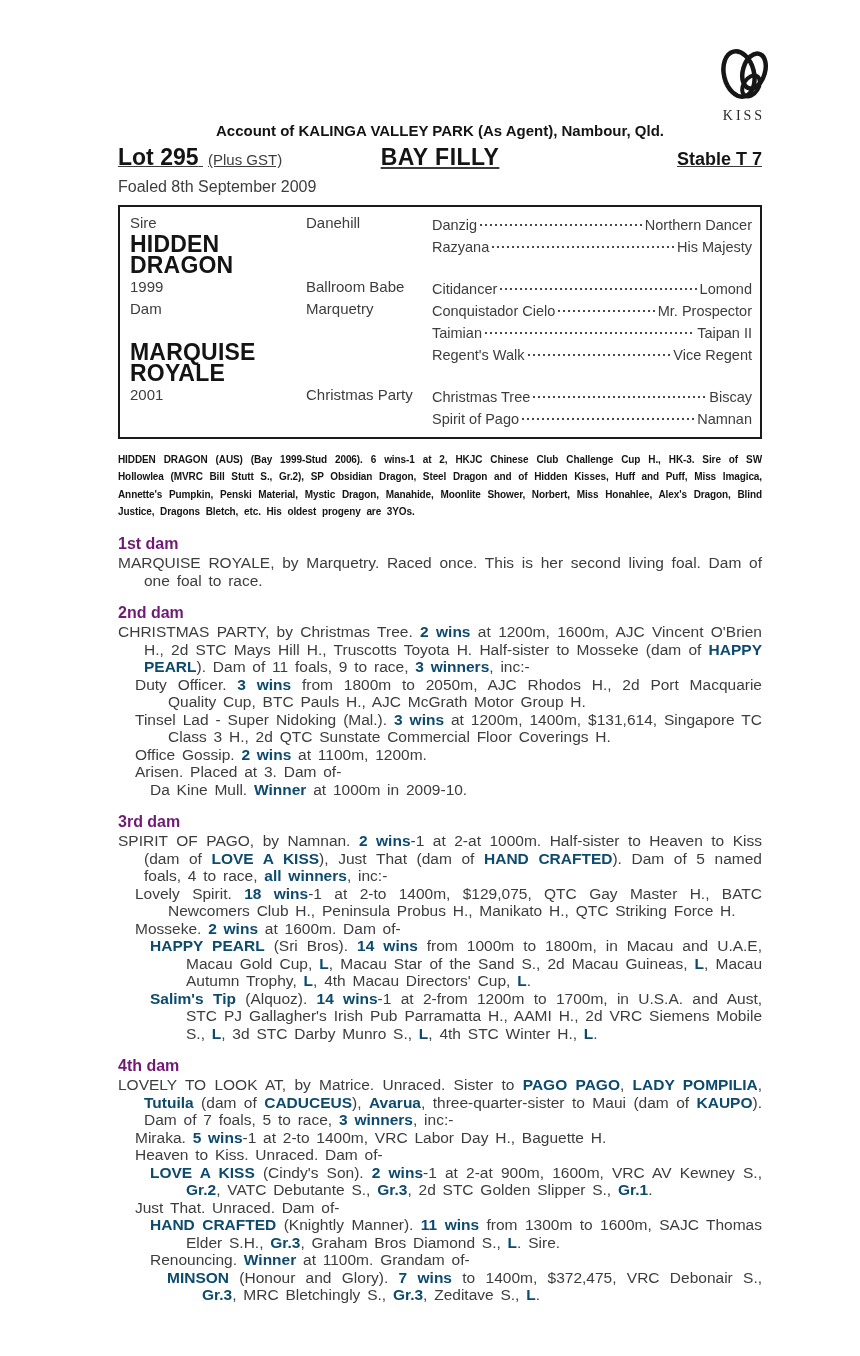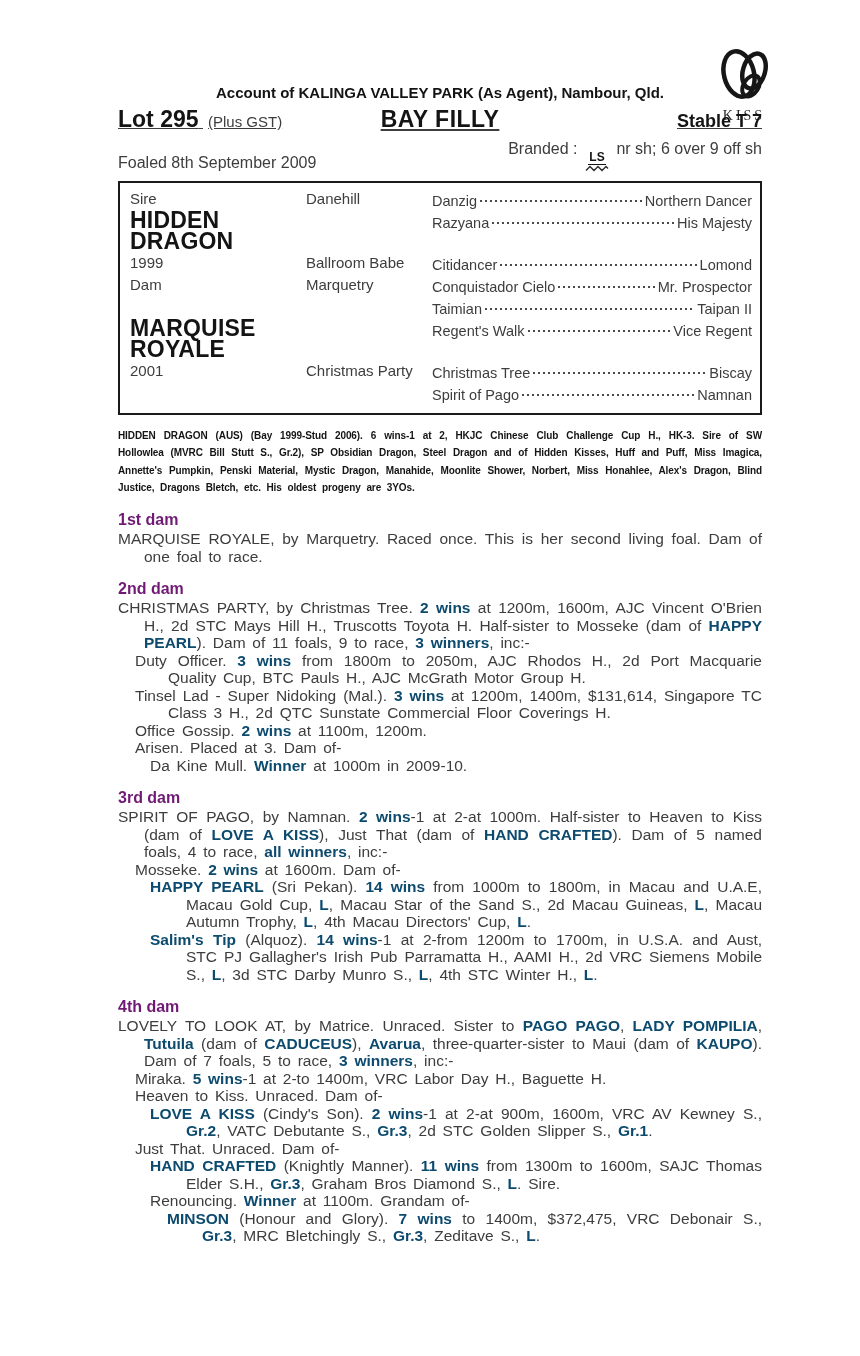--- a/index.html
+++ b/index.html
@@ -10,21 +10,21 @@
   .content { position:absolute; left:118px; top:84px; width:644px; }
 
   
   .logo { position:absolute; left:708px; top:46px; width:72px; text-align:center; }
   .logo-text {
     font-family:"Liberation Serif", serif; font-size:14px; letter-spacing:3px;
     color:#2a2a2a; margin-top:0px;
   }
 
   
-  .account-line { font-size:15px; font-weight:bold; color:#141414; text-align:center; margin-bottom:5px; }
+  .account-line { font-size:15px; font-weight:bold; color:#141414; text-align:center; margin-bottom:5px;margin-top:38px; }
   .lot-row { display:flex; align-items:baseline;text-decoration:underline; }
   .lot-row > div { flex:1; }
   .lot-left { white-space:nowrap; }
   .lot-num { font-size:23px; font-weight:bold; color:#141414; }
   .lot-gst { font-size:15px; color:#3d3d3d; margin-left:5px; }
   .lot-title { text-align:center; font-size:23px; font-weight:bold; color:#141414; letter-spacing:0.5px; white-space:nowrap; }
   .lot-stable { text-align:right; font-size:18px; font-weight:bold; color:#141414; white-space:nowrap; }
   .foaled-row { display:flex; justify-content:space-between; align-items:flex-end; margin-top:7px; font-size:16px; }
   .branded { white-space:nowrap; }
   .brand-mark { display:inline-flex; flex-direction:column; align-items:center; vertical-align:-7px; margin:0 3px; }
@@ -86,30 +86,20 @@
       <div class="lot-left">
         <span class="lot-num">Lot 295</span>
         <span class="lot-gst">(Plus GST)</span>
       </div>
       <div class="lot-title">BAY FILLY</div>
       <div class="lot-stable">Stable T 7</div>
     </div>
 
     <div class="foaled-row">
       <div>Foaled 8th September 2009</div>
-      <div class="branded">
-        <span>Branded :</span>
-        <span class="brand-mark">
-          <span class="brand-ls">LS</span>
-          <svg width="24" height="7" viewBox="0 0 24 7">
-            <polyline points="1,5.5 5,1.5 9,5.5 13,1.5 17,5.5 21,1.5 23,3.5" fill="none" stroke="#2a2a2a" stroke-width="1.4"></polyline>
-          </svg>
-        </span>
-        <span>nr sh; 6 over 9 off sh</span>
-      </div>
     </div>
 
     <div class="ped-table" id="ped-rows">
         <div class="prow">
           <span class="pc1">Sire</span>
           <span class="pc2">Danehill</span>
           <span class="pc3">
             <span class="g3n">Danzig</span>
             <span class="leader"></span>
             <span class="g3s">Northern Dancer</span>
@@ -187,22 +177,23 @@
         <p class="i0"><span>MARQUISE ROYALE, by Marquetry. Raced once. This is her second living foal. Dam of one foal to race.</span></p>
         <h3>2nd dam</h3>
         <p class="i0"><span>CHRISTMAS PARTY, by Christmas Tree. </span><b>2 wins</b><span> at 1200m, 1600m, AJC Vincent O'Brien H., 2d STC Mays Hill H., Truscotts Toyota H. Half-sister to Mosseke (dam of </span><b>HAPPY PEARL</b><span>). Dam of 11 foals, 9 to race, </span><b>3 winners</b><span>, inc:-</span></p>
         <p class="i1"><span>Duty Officer. </span><b>3 wins</b><span> from 1800m to 2050m, AJC Rhodos H., 2d Port Macquarie Quality Cup, BTC Pauls H., AJC McGrath Motor Group H.</span></p>
         <p class="i1"><span>Tinsel Lad - Super Nidoking (Mal.). </span><b>3 wins</b><span> at 1200m, 1400m, $131,614, Singapore TC Class 3 H., 2d QTC Sunstate Commercial Floor Coverings H.</span></p>
         <p class="i1"><span>Office Gossip. </span><b>2 wins</b><span> at 1100m, 1200m.</span></p>
         <p class="i1"><span>Arisen. Placed at 3. Dam of-</span></p>
         <p class="i2"><span>Da Kine Mull. </span><b>Winner</b><span> at 1000m in 2009-10.</span></p>
         <h3>3rd dam</h3>
         <p class="i0"><span>SPIRIT OF PAGO, by Namnan. </span><b>2 wins</b><span>-1 at 2-at 1000m. Half-sister to Heaven to Kiss (dam of </span><b>LOVE A KISS</b><span>), Just That (dam of </span><b>HAND CRAFTED</b><span>). Dam of 5 named foals, 4 to race, </span><b>all winners</b><span>, inc:-</span></p>
+        <p class="i1"><span>Lovely Spirit. </span><b>18 wins</b><span>-1 at 2-to 1400m, $129,075, QTC Gay Master H., BATC Newcomers Club H., Peninsula Probus H., Manikato H., QTC Striking Force H.</span></p>
         <p class="i1"><span>Mosseke. </span><b>2 wins</b><span> at 1600m. Dam of-</span></p>
-        <p class="i2"><b>HAPPY PEARL</b><span> (Sri Pekan). </span><b>14 wins</b><span> from 1000m to 1800m, in Macau and U.A.E, Macau Gold Cup, </span><b>L</b><span>, Macau Star of the Sand S., 2d Macau Guineas, </span><b>L</b><span>, Macau Autumn Trophy, </span><b>L</b><span>, 4th Macau Directors' Cup, </span><b>L</b><span>.</span></p>
+        <p class="i2"><b>HAPPY PEARL</b><span> (Sri Bros). </span><b>14 wins</b><span> from 1000m to 1800m, in Macau and U.A.E, Macau Gold Cup, </span><b>L</b><span>, Macau Star of the Sand S., 2d Macau Guineas, </span><b>L</b><span>, Macau Autumn Trophy, </span><b>L</b><span>, 4th Macau Directors' Cup, </span><b>L</b><span>.</span></p>
         <p class="i2"><b>Salim's Tip</b><span> (Alquoz). </span><b>14 wins</b><span>-1 at 2-from 1200m to 1700m, in U.S.A. and Aust, STC PJ Gallagher's Irish Pub Parramatta H., AAMI H., 2d VRC Siemens Mobile S., </span><b>L</b><span>, 3d STC Darby Munro S., </span><b>L</b><span>, 4th STC Winter H., </span><b>L</b><span>.</span></p>
         <h3>4th dam</h3>
         <p class="i0"><span>LOVELY TO LOOK AT, by Matrice. Unraced. Sister to </span><b>PAGO PAGO</b><span>, </span><b>LADY POMPILIA</b><span>, </span><b>Tutuila</b><span> (dam of </span><b>CADUCEUS</b><span>), </span><b>Avarua</b><span>, three-quarter-sister to Maui (dam of </span><b>KAUPO</b><span>). Dam of 7 foals, 5 to race, </span><b>3 winners</b><span>, inc:-</span></p>
         <p class="i1"><span>Miraka. </span><b>5 wins</b><span>-1 at 2-to 1400m, VRC Labor Day H., Baguette H.</span></p>
         <p class="i1"><span>Heaven to Kiss. Unraced. Dam of-</span></p>
         <p class="i2"><b>LOVE A KISS</b><span> (Cindy's Son). </span><b>2 wins</b><span>-1 at 2-at 900m, 1600m, VRC AV Kewney S., </span><b>Gr.2</b><span>, VATC Debutante S., </span><b>Gr.3</b><span>, 2d STC Golden Slipper S., </span><b>Gr.1</b><span>.</span></p>
         <p class="i1"><span>Just That. Unraced. Dam of-</span></p>
         <p class="i2"><b>HAND CRAFTED</b><span> (Knightly Manner). </span><b>11 wins</b><span> from 1300m to 1600m, SAJC Thomas Elder S.H., </span><b>Gr.3</b><span>, Graham Bros Diamond S., </span><b>L</b><span>. Sire.</span></p>
         <p class="i2"><span>Renouncing. </span><b>Winner</b><span> at 1100m. Grandam of-</span></p>
         <p class="i3"><b>MINSON</b><span> (Honour and Glory). </span><b>7 wins</b><span> to 1400m, $372,475, VRC Debonair S., </span><b>Gr.3</b><span>, MRC Bletchingly S., </span><b>Gr.3</b><span>, Zeditave S., </span><b>L</b><span>.</span></p>

